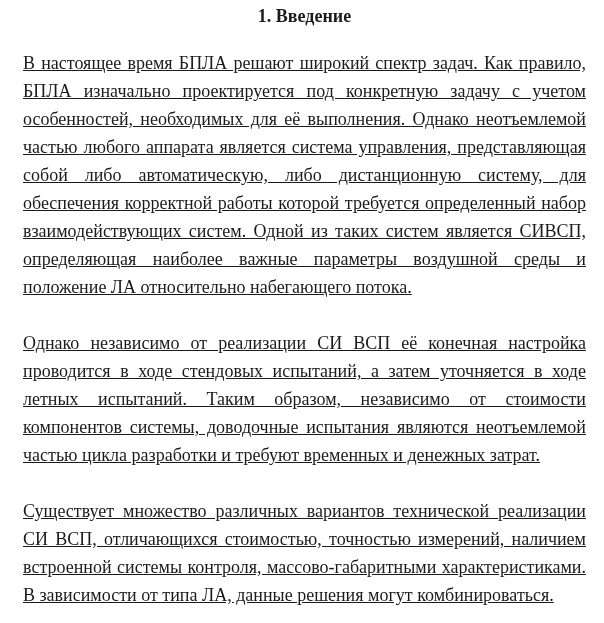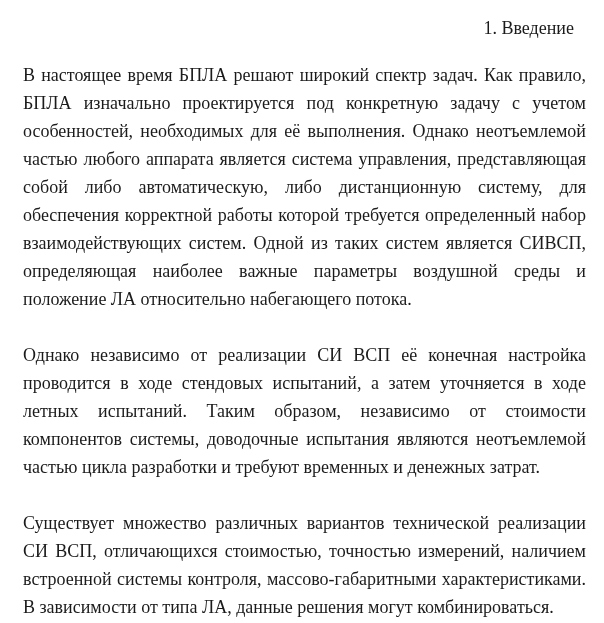--- a/index.html
+++ b/index.html
@@ -15,31 +15,32 @@
   .page {
     box-sizing: border-box;
     width: 604px;
     height: 623px;
     padding: 6px 18px 0 23px;
     background: var(--bg-color, #ffffff);
     color: var(--text-color, #1b1b1b);
     font-family: "Liberation Serif", "DejaVu Serif", serif;
   }
   .heading {
-    margin: 12px;
+    margin: 0;
     font-size: 18px;
-    font-weight: normal;
+    font-weight: bold;
     line-height: 20px;
-    text-align: right;
+    text-align: center;
   }
   .para {
     margin: 0 0 28px 0;
     font-size: 18px;
     line-height: 28px;
     text-align: justify;
+    text-decoration: underline;
   }
   .para.first {
     margin-top: 23px;
   }
 </style>
 </head>
 <body>
 
 <div class="page">
   <h1 class="heading">1. Введение</h1>

